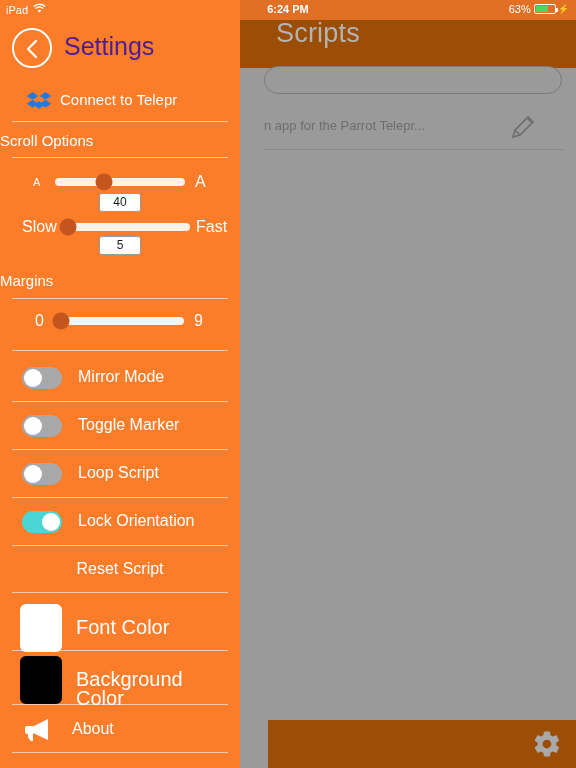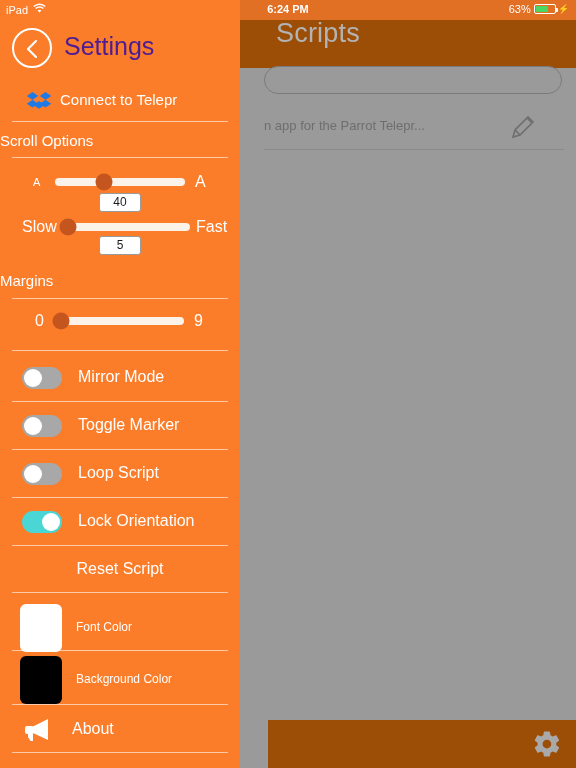--- a/index.html
+++ b/index.html
@@ -162,21 +162,21 @@
     position: absolute; width: 240px; text-align: center; top: 12px;
     font-size: 16px; color: #ffffff;
   }
 
   .color-row { position: absolute; left: 0; width: 240px; }
   .swatch {
     position: absolute; left: 20px; top: 6px;
     width: 42px; height: 48px; border-radius: 6px;
   }
   .color-label {
-    position: absolute; left: 76px; font-size: 12px; color: #ffffff;
+    position: absolute; left: 76px; font-size: 20px; color: #ffffff;
     width: 150px; line-height: 19px;
   }
 
   .about-row { position: absolute; left: 0; width: 240px; height: 44px; }
   .megaphone-icon { position: absolute; left: 22px; top: 9px; width: 32px; height: 26px; }
   .about-label { position: absolute; left: 72px; top: 12px; font-size: 16px; color: #ffffff; }
 
   .hr-abs { position: absolute; left: 12px; width: 216px; height: 1px; background: rgba(255,255,255,0.6); }
 </style>
 </head>

